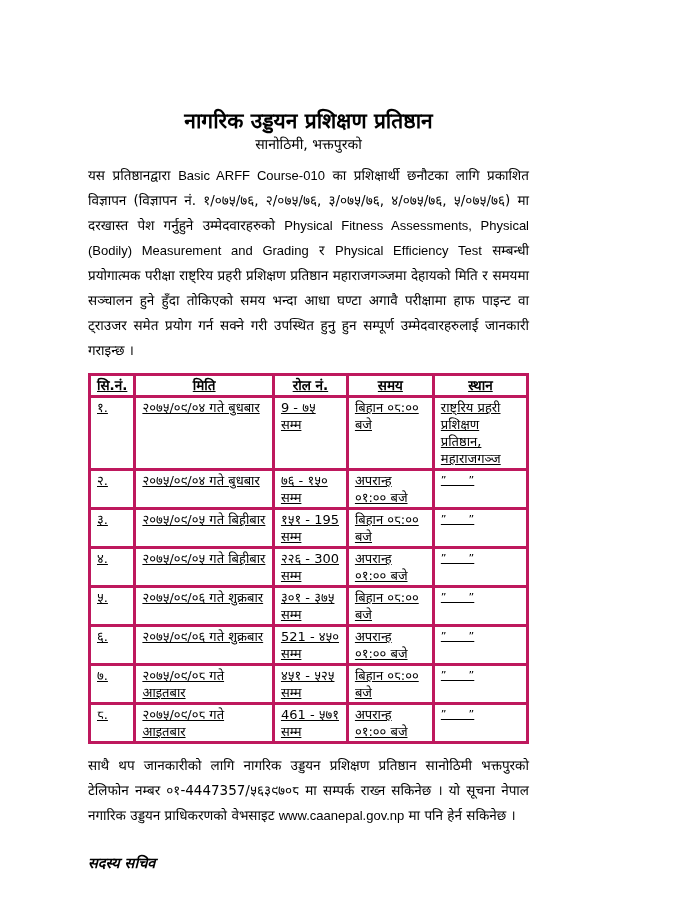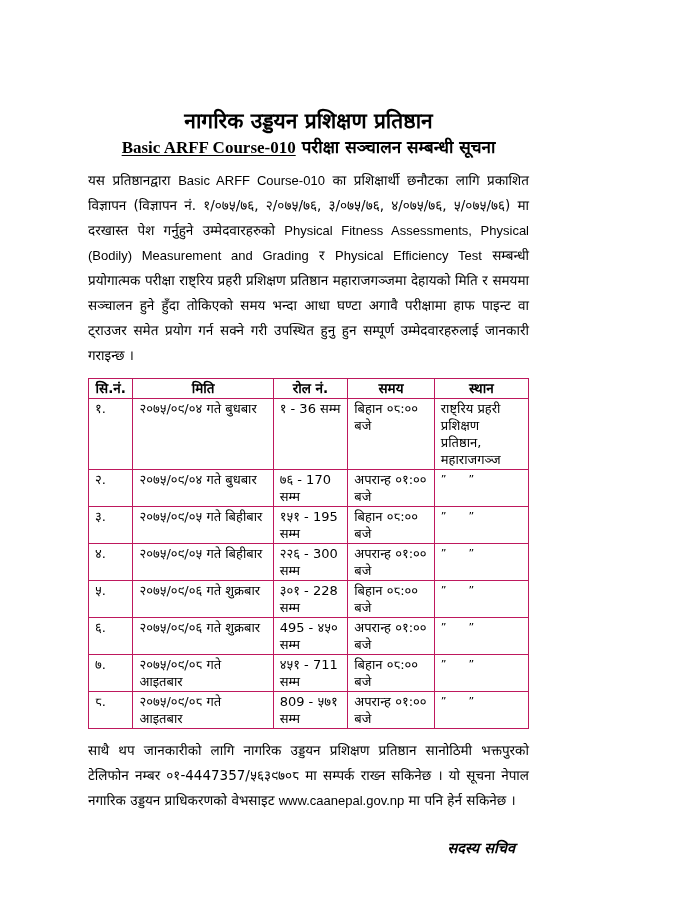--- a/index.html
+++ b/index.html
@@ -41,57 +41,58 @@
   }
   .en-sans { font-family: "Liberation Sans", sans-serif; font-size: 13px; }
   
   table.schedule {
     width: 100%;
     border-collapse: collapse;
     margin-top: 10px;
     font-size: 13px;
   }
   table.schedule th, table.schedule td {
-    border: 1px solid #be185d;
+    border: 3px solid #be185d;
     padding: 1px 6px;
     line-height: 17px;
     vertical-align: top;
     text-align: left;
+    text-decoration: underline;
   }
   table.schedule th {
     font-weight: bold;
     text-align: center;
     font-size: 13.5px;
   }
   .col-sn    { width: 45px;  }
   .col-date  { width: 176px; }
   .col-roll  { width: 95px;  }
   .col-time  { width: 107px; }
   .col-venue { width: 106px; }
   td.ditto { text-align: center; font-size: 11px; line-height: 16px; }
   tr.first-row td { padding-bottom: 14px; }
   tr.first-row td.cell-venue { padding-bottom: 1px; }
   
   .signature {
     margin-top: 24px;
     padding-right: 14px;
-    text-align: right;
+    text-align: left;
     font-size: 14.5px;
     font-style: italic;
     font-weight: 600;
   }
 </style>
 </head>
 <body>
 
 <div class="page">
 
   <div class="doc-header">
     <div class="org-name">नागरिक उड्डयन प्रशिक्षण प्रतिष्ठान</div>
-    <div class="notice-title"><span class="en-serif">Basic ARFF Course-010</span><span> परीक्षा सञ्चालन सम्बन्धी सूचना</span></div>
+    <div class="org-address">सानोठिमी, भक्तपुरको</div>
   </div>
 
   <p class="para"><span>यस प्रतिष्ठानद्वारा </span><span class="en-sans">Basic ARFF Course-010</span><span> का प्रशिक्षार्थी छनौटका लागि प्रकाशित विज्ञापन (विज्ञापन नं. १/०७५/७६, २/०७५/७६, ३/०७५/७६, ४/०७५/७६, ५/०७५/७६) मा दरखास्त पेश गर्नुहुने उम्मेदवारहरुको </span><span class="en-sans">Physical Fitness Assessments, Physical (Bodily) Measurement and Grading</span><span> र </span><span class="en-sans">Physical Efficiency Test</span><span> सम्बन्धी प्रयोगात्मक परीक्षा राष्ट्रिय प्रहरी प्रशिक्षण प्रतिष्ठान महाराजगञ्जमा देहायको मिति र समयमा सञ्चालन हुने हुँदा तोकिएको समय भन्दा आधा घण्टा अगावै परीक्षामा हाफ पाइन्ट वा ट्राउजर समेत प्रयोग गर्न सक्ने गरी उपस्थित हुनु हुन सम्पूर्ण उम्मेदवारहरुलाई जानकारी गराइन्छ ।</span></p>
 
   <table class="schedule">
     <colgroup>
       <col class="col-sn">
         <col class="col-date">
         <col class="col-roll">
         <col class="col-time">
@@ -103,70 +104,70 @@
         <th>मिति</th>
         <th>रोल नं.</th>
         <th>समय</th>
         <th>स्थान</th>
       </tr>
     </thead>
     <tbody>
       <tr class="first-row">
         <td class="cell-serial">१.</td>
         <td class="cell-date">२०७५/०९/०४ गते बुधबार</td>
-        <td class="cell-roll">१ - 36 सम्म</td>
+        <td class="cell-roll">9 - ७५ सम्म</td>
         <td class="cell-time">बिहान ०८:०० बजे</td>
         <td class="cell-venue">राष्ट्रिय प्रहरी प्रशिक्षण प्रतिष्ठान, महाराजगञ्ज</td>
       </tr>
       <tr>
         <td class="cell-serial">२.</td>
         <td class="cell-date">२०७५/०९/०४ गते बुधबार</td>
-        <td class="cell-roll">७६ - 170 सम्म</td>
+        <td class="cell-roll">७६ - १५० सम्म</td>
         <td class="cell-time">अपरान्ह ०१:०० बजे</td>
         <td class="cell-venue ditto">”  ”</td>
       </tr>
       <tr>
         <td class="cell-serial">३.</td>
         <td class="cell-date">२०७५/०९/०५ गते बिहीबार</td>
         <td class="cell-roll">१५१ - 195 सम्म</td>
         <td class="cell-time">बिहान ०८:०० बजे</td>
         <td class="cell-venue ditto">”  ”</td>
       </tr>
       <tr>
         <td class="cell-serial">४.</td>
         <td class="cell-date">२०७५/०९/०५ गते बिहीबार</td>
         <td class="cell-roll">२२६ - 300 सम्म</td>
         <td class="cell-time">अपरान्ह ०१:०० बजे</td>
         <td class="cell-venue ditto">”  ”</td>
       </tr>
       <tr>
         <td class="cell-serial">५.</td>
         <td class="cell-date">२०७५/०९/०६ गते शुक्रबार</td>
-        <td class="cell-roll">३०१ - 228 सम्म</td>
+        <td class="cell-roll">३०१ - ३७५ सम्म</td>
         <td class="cell-time">बिहान ०८:०० बजे</td>
         <td class="cell-venue ditto">”  ”</td>
       </tr>
       <tr>
         <td class="cell-serial">६.</td>
         <td class="cell-date">२०७५/०९/०६ गते शुक्रबार</td>
-        <td class="cell-roll">495 - ४५० सम्म</td>
+        <td class="cell-roll">521 - ४५० सम्म</td>
         <td class="cell-time">अपरान्ह ०१:०० बजे</td>
         <td class="cell-venue ditto">”  ”</td>
       </tr>
       <tr>
         <td class="cell-serial">७.</td>
         <td class="cell-date">२०७५/०९/०८ गते आइतबार</td>
-        <td class="cell-roll">४५१ - 711 सम्म</td>
+        <td class="cell-roll">४५१ - ५२५ सम्म</td>
         <td class="cell-time">बिहान ०८:०० बजे</td>
         <td class="cell-venue ditto">”  ”</td>
       </tr>
       <tr>
         <td class="cell-serial">८.</td>
         <td class="cell-date">२०७५/०९/०८ गते आइतबार</td>
-        <td class="cell-roll">809 - ५७१ सम्म</td>
+        <td class="cell-roll">461 - ५७१ सम्म</td>
         <td class="cell-time">अपरान्ह ०१:०० बजे</td>
         <td class="cell-venue ditto">”  ”</td>
       </tr>
     </tbody>
   </table>
 
   <p class="para"><span>साथै थप जानकारीको लागि नागरिक उड्डयन प्रशिक्षण प्रतिष्ठान सानोठिमी भक्तपुरको टेलिफोन नम्बर ०१-4447357/५६३९७०८ मा सम्पर्क राख्न सकिनेछ । यो सूचना नेपाल नगारिक उड्डयन प्राधिकरणको वेभसाइट </span><span class="en-sans">www.caanepal.gov.np</span><span> मा पनि हेर्न सकिनेछ ।</span></p>
 
   <div class="signature">सदस्य सचिव</div>
 

